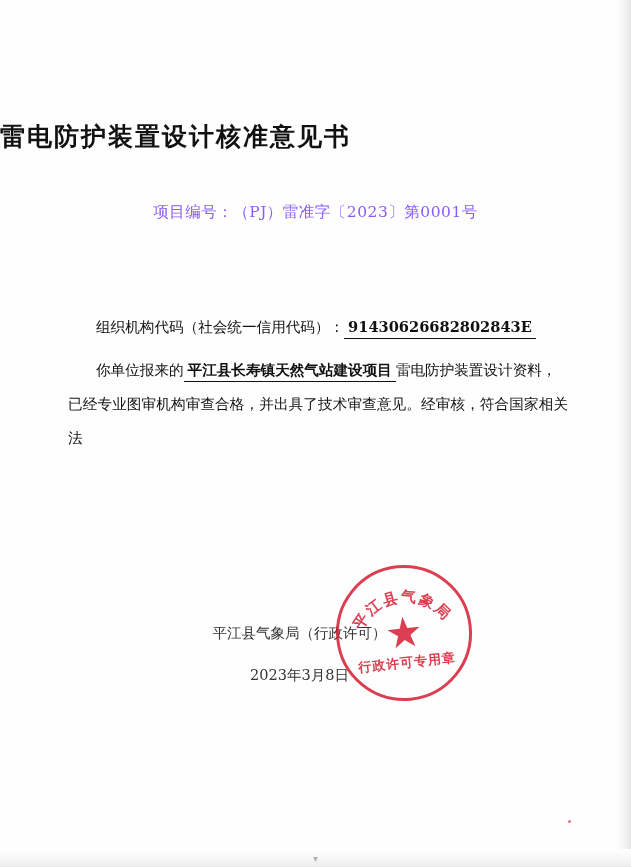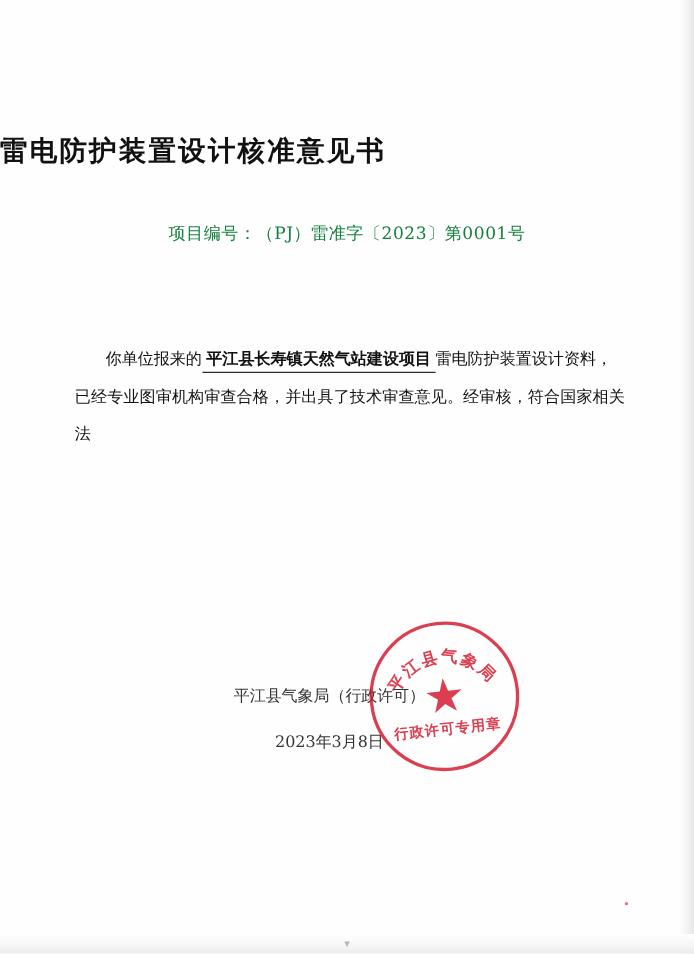--- a/index.html
+++ b/index.html
@@ -53,21 +53,21 @@
   }
   .doc-number {
     position: absolute;
     top: 202px;
     left: 0;
     width: 631px;
     text-align: center;
     font-family: "DejaVu Serif", "Liberation Serif", serif;
     font-size: 15.5px;
     letter-spacing: 0.5px;
-    color: #15803d;
+    color: #8b5cf6;
   }
   .body-block {
     position: absolute;
     top: 310px;
     left: 68px;
     width: 500px;
     font-family: "DejaVu Serif", "Liberation Serif", serif;
     font-size: 14.6px;
     color: #111111;
     line-height: 33px;
@@ -87,20 +87,21 @@
     line-height: 20px;
   }
   .fill-normal {
     border-bottom: 1.4px solid #111111;
     padding: 0 4px 1px 4px;
     display: inline-block;
     line-height: 20px;
     font-weight: bold;
   }
   .para {
+    margin-top: 10px;
     line-height: 34px;
     text-align: justify;
   }
   .sign-block {
     position: absolute;
     top: 612px;
     left: 0;
     width: 539px;
     text-align: center;
     font-family: "DejaVu Serif", "Liberation Serif", serif;
@@ -206,20 +207,23 @@
 
 <div class="page">
 
   <div class="doc-title">雷电防护装置设计核准意见书</div>
 
   <div class="doc-number">项目编号：（PJ）雷准字〔2023〕第0001号</div>
 
   <div class="body-block">
 
 
+    <div class="line">
+      <span class="indent"></span><span>组织机构代码（社会统一信用代码）：</span><span class="fill-normal">91430626682802843E</span>
+    </div>
 
     <div class="para">
       <span class="indent"></span><span>你单位报来的</span><span class="fill">平江县长寿镇天然气站建设项目</span><span>雷电防护装置设计资料，</span><br>
       <span>已经专业图审机构审查合格，并出具了技术审查意见。经审核，符合国家相关法</span><br>
     </div>
 
   </div>
 
   <div class="sign-block">
     <div class="sign-line">平江县气象局（行政许可）</div>

